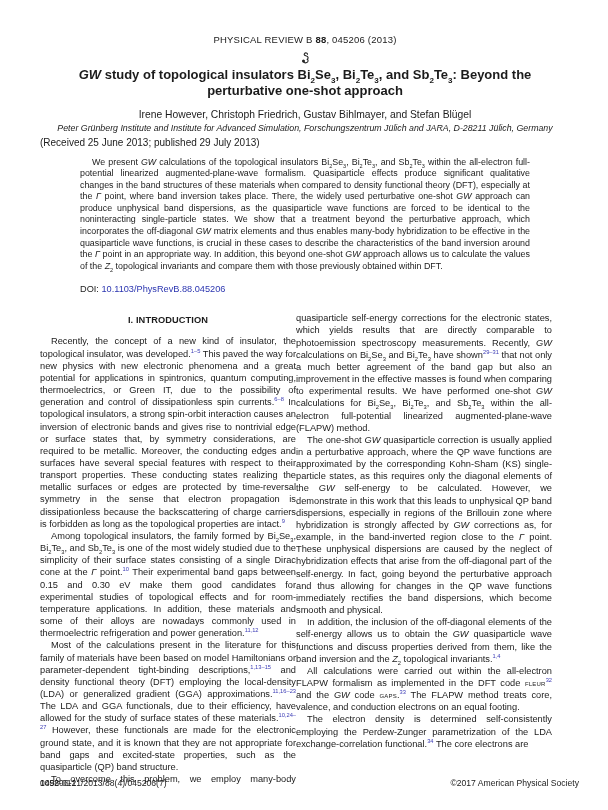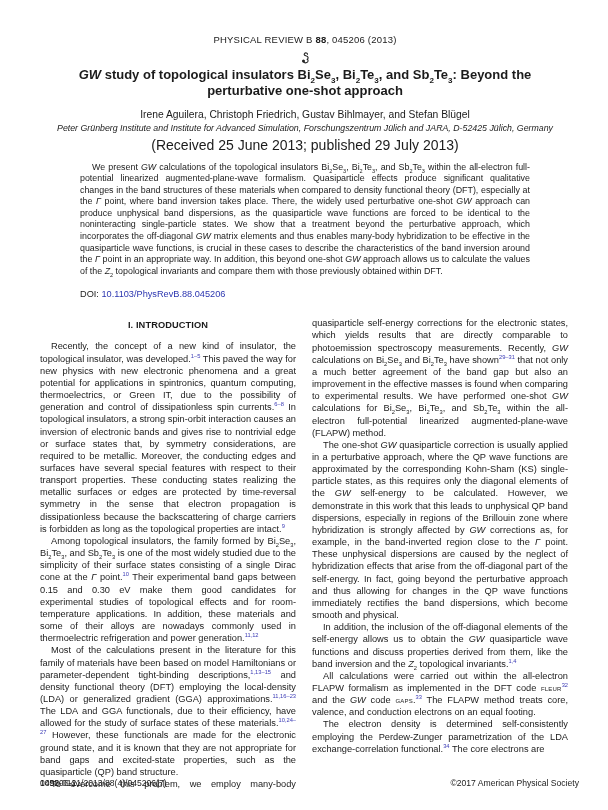--- a/index.html
+++ b/index.html
@@ -10,32 +10,32 @@
   }
   .content{padding:34px 38px 0 40px;box-sizing:border-box;}
   .journal-line{text-align:center;font-size:9.5px;letter-spacing:.2px;}
   .ornament{text-align:center;margin:5px 0 2px 0;height:15px;}
   .title{
     text-align:center;font-weight:bold;font-size:13px;line-height:1.25;
     margin:2px auto 0 auto;width:480px;
   }
   .authors{text-align:center;font-size:10.3px;margin-top:9px;}
   .affiliation{text-align:center;font-style:italic;font-size:8.8px;margin-top:3px;}
-  .received{text-align:center;font-size:14px;margin-top:4px;}
+  .received{text-align:left;font-size:10px;margin-top:4px;}
   .abstract{
     margin:9px 40px 0 40px;font-size:8.9px;line-height:1.3;
     text-align:justify;text-indent:12px;
   }
   .doi-row{
     margin:12px 40px 0 40px;font-size:9.2px;
     display:flex;justify-content:space-between;
   }
   .doi-link{color:#2b35b0;text-decoration:none;cursor:pointer;}
   .columns{
-    display:flex;gap:16px;margin-top:18px;height:474px;overflow:hidden;
+    display:flex;margin-top:18px;height:474px;overflow:hidden;
   }
   .col{width:256px;font-size:9.25px;line-height:1.315;}
   .sec-heading{
     text-align:center;font-weight:bold;font-size:9.25px;margin:2px 0 9px 0;
     letter-spacing:.1px;
   }
   .sec-heading.methods{margin-top:20px;}
   .par{text-align:justify;text-indent:11px;margin:0;}
   .par.no-indent{text-indent:0;}
   sup{font-size:.62em;line-height:0;color:#3a3ab5;vertical-align:super;}
@@ -59,22 +59,22 @@
 
     <div class="ornament">
       <svg viewBox="0 0 10 12" width="10" height="12" aria-hidden="true">
         <path d="M7.5 2.2 C7.5 0.9 5.4 0.5 4.5 1.5 C3.7 2.4 4.5 3.5 5.9 3.8 C8.3 4.2 8.7 6.2 7.3 7.2 C8.5 8 8.3 10 6.7 10.6 C4.9 11.3 3.0 10.4 3.2 8.8" stroke="#222" fill="none" stroke-width="1.1" stroke-linecap="round"></path>
         <circle cx="3.5" cy="8.9" r="1.5" fill="#222"></circle>
       </svg>
     </div>
 
     <h1 class="title"><i>GW</i> study of topological insulators Bi<sub>2</sub>Se<sub>3</sub>, Bi<sub>2</sub>Te<sub>3</sub>, and Sb<sub>2</sub>Te<sub>3</sub>: Beyond the<br>perturbative one-shot approach</h1>
 
-    <div class="authors">Irene Aguilera, Christoph Friedrich, Gustav Bihlmayer, and Stefan Blügel</div>
-    <div class="affiliation">Peter Grünberg Institute and Institute for Advanced Simulation, Forschungszentrum Jülich and JARA, D-52425 Jülich, Germany</div>
+    <div class="authors">Irene However, Christoph Friedrich, Gustav Bihlmayer, and Stefan Blügel</div>
+    <div class="affiliation">Peter Grünberg Institute and Institute for Advanced Simulation, Forschungszentrum Jülich and JARA, D-28211 Jülich, Germany</div>
     <div class="received">(Received 25 June 2013; published 29 July 2013)</div>
 
     <div class="abstract">We present <i>GW</i> calculations of the topological insulators Bi<sub>2</sub>Se<sub>3</sub>, Bi<sub>2</sub>Te<sub>3</sub>, and Sb<sub>2</sub>Te<sub>3</sub> within the all-electron full-potential linearized augmented-plane-wave formalism. Quasiparticle effects produce significant qualitative changes in the band structures of these materials when compared to density functional theory (DFT), especially at the <i>Γ</i> point, where band inversion takes place. There, the widely used perturbative one-shot <i>GW</i> approach can produce unphysical band dispersions, as the quasiparticle wave functions are forced to be identical to the noninteracting single-particle states. We show that a treatment beyond the perturbative approach, which incorporates the off-diagonal <i>GW</i> matrix elements and thus enables many-body hybridization to be effective in the quasiparticle wave functions, is crucial in these cases to describe the characteristics of the band inversion around the <i>Γ</i> point in an appropriate way. In addition, this beyond one-shot <i>GW</i> approach allows us to calculate the values of the <i>Z</i><sub>2</sub> topological invariants and compare them with those previously obtained within DFT.</div>
 
     <div class="doi-row">
       <span>
         <span>DOI:</span>
         <a class="doi-link">10.1103/PhysRevB.88.045206</a>
       </span>
     </div>

